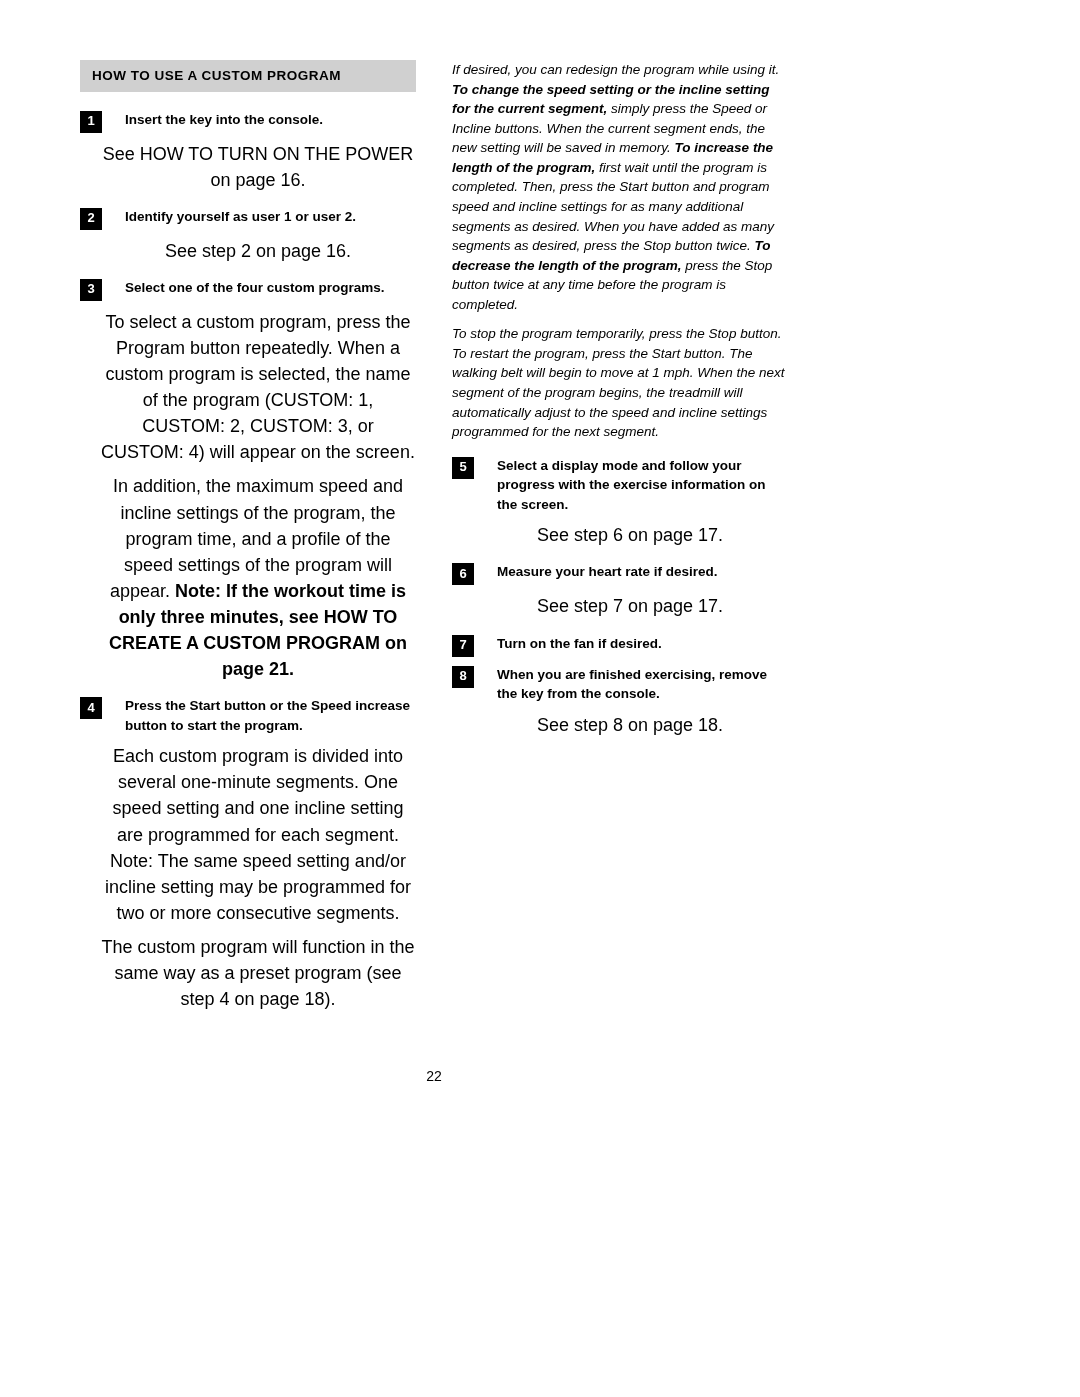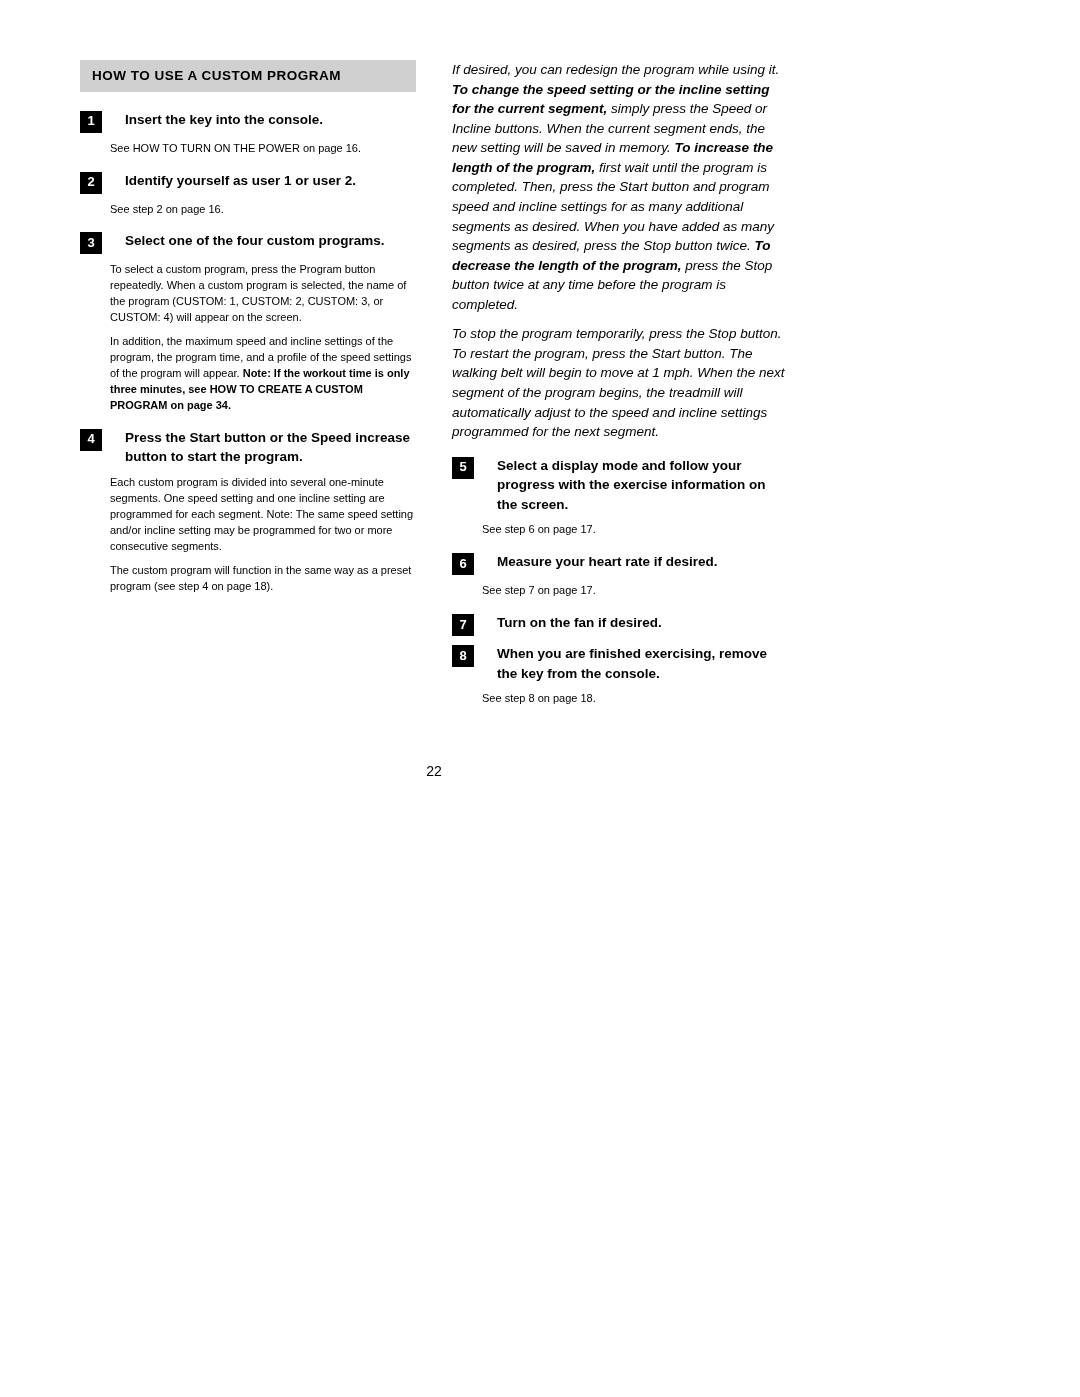--- a/index.html
+++ b/index.html
@@ -71,23 +71,24 @@
       margin-top: 1px;
     }
 
     .step-title {
       font-weight: bold;
       font-size: 13.5px;
       padding-left: 15px;
     }
 
     .step-body {
-      margin-left: 30px;
+      margin-left: 20px;
       margin-bottom: 14px;
-      font-size: 11px;
+      font-size: 18px;
+      text-align: center;
     }
 
     .step-body p {
       margin-bottom: 8px;
     }
 
     .step-body p:last-child {
       margin-bottom: 0;
     }
 
@@ -136,21 +137,21 @@
       <div class="step-body">
         <p>See step 2 on page 16.</p>
       </div>
 
       <div class="step">
         <div class="step-number">3</div>
         <div class="step-title">Select one of the four custom programs.</div>
       </div>
       <div class="step-body">
         <p>To select a custom program, press the Program button repeatedly. When a custom program is selected, the name of the program (CUSTOM: 1, CUSTOM: 2, CUSTOM: 3, or CUSTOM: 4) will appear on the screen.</p>
-        <p>In addition, the maximum speed and incline settings of the program, the program time, and a profile of the speed settings of the program will appear. <b>Note: If the workout time is only three minutes, see HOW TO CREATE A CUSTOM PROGRAM on page 34.</b></p>
+        <p>In addition, the maximum speed and incline settings of the program, the program time, and a profile of the speed settings of the program will appear. <b>Note: If the workout time is only three minutes, see HOW TO CREATE A CUSTOM PROGRAM on page 21.</b></p>
       </div>
 
       <div class="step">
         <div class="step-number">4</div>
         <div class="step-title">Press the Start button or the Speed increase button to start the program.</div>
       </div>
       <div class="step-body">
         <p>Each custom program is divided into several one-minute segments. One speed setting and one incline setting are programmed for each segment. Note: The same speed setting and/or incline setting may be programmed for two or more consecutive segments.</p>
         <p>The custom program will function in the same way as a preset program (see step 4 on page 18).</p>
       </div>

